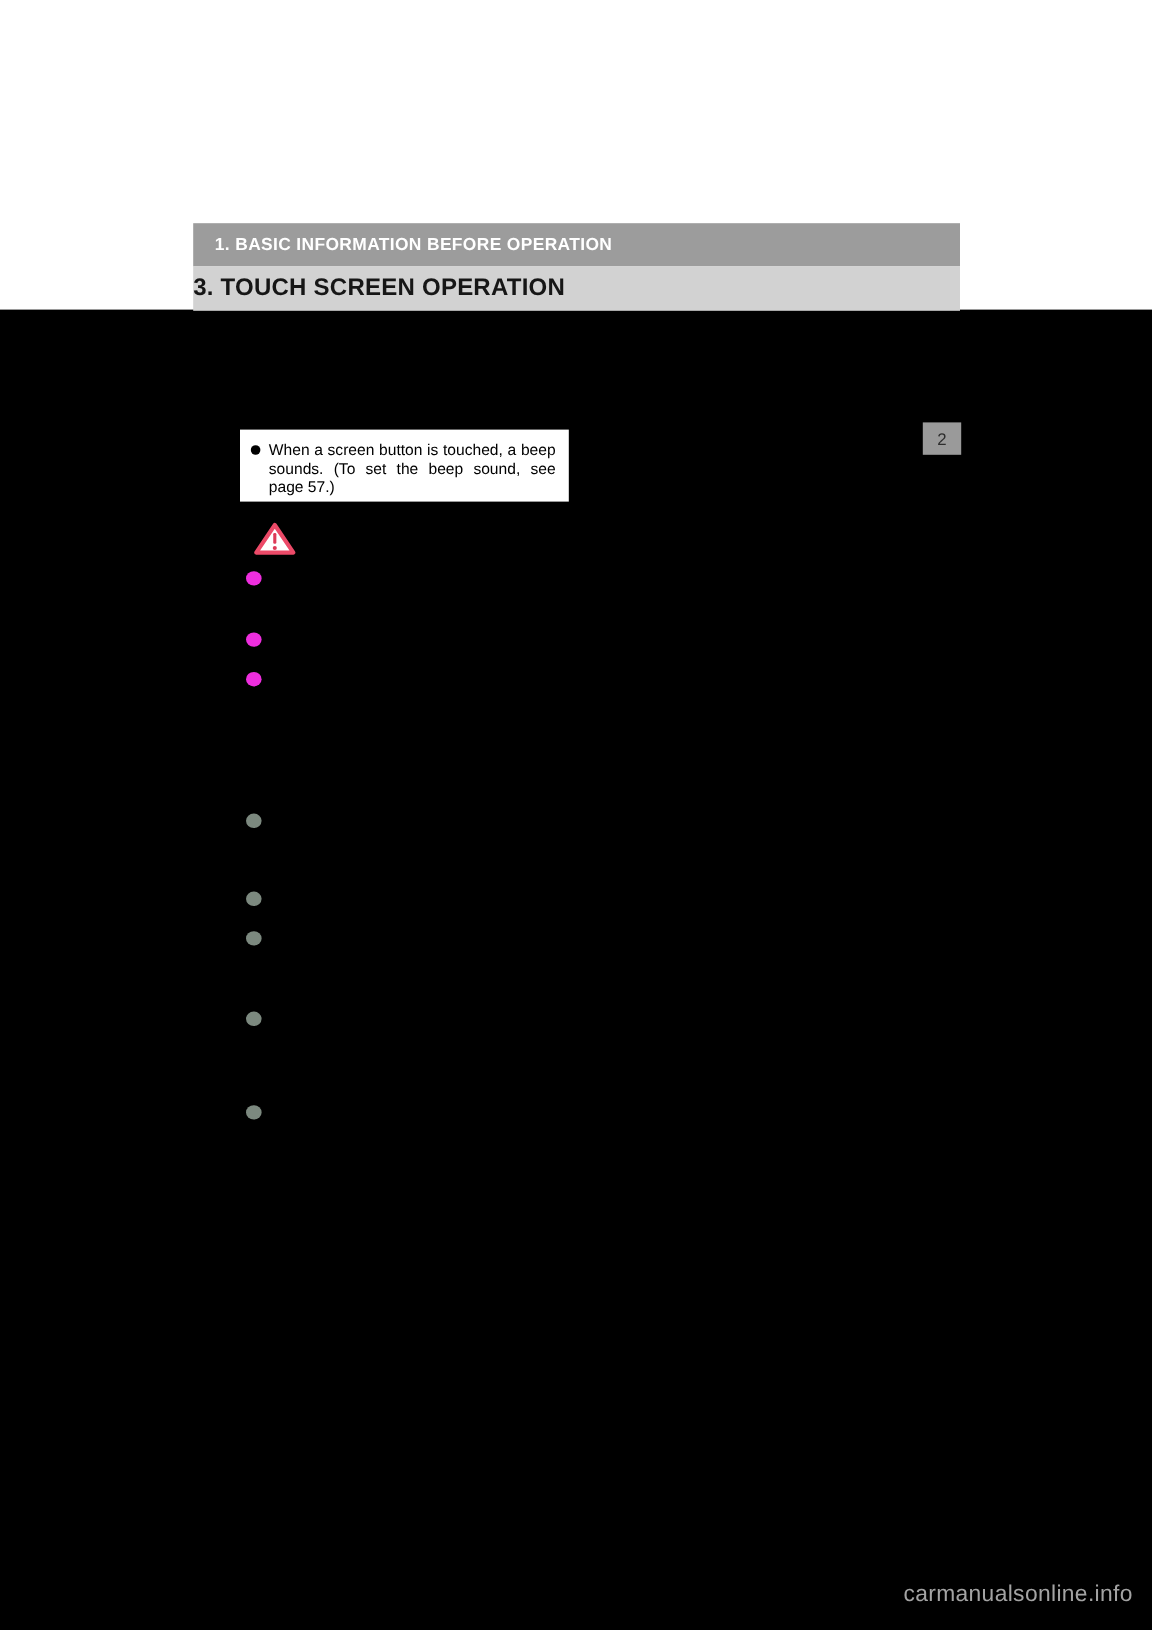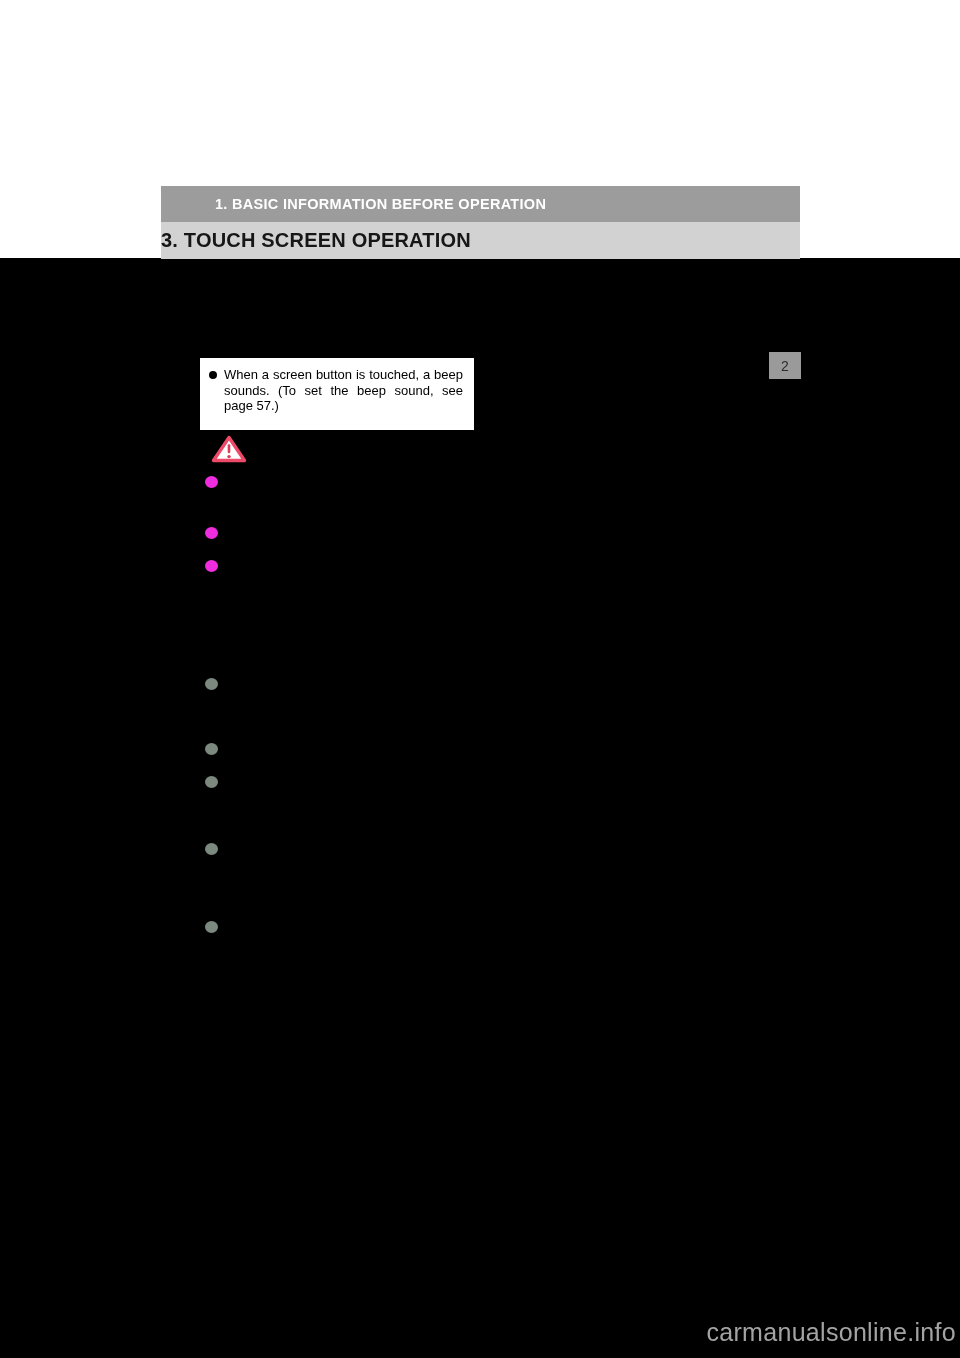--- a/index.html
+++ b/index.html
@@ -20,21 +20,21 @@
     width: 960px; height: 258px;
     background: #ffffff;
   }
 
   .bar-section {
     position: absolute; left: 161px; top: 186px;
     width: 639px; height: 36px;
     background: #9c9c9c;
     color: #ffffff;
     display: flex; align-items: center;
-    padding-left: 54px;
+    padding-left: 18px;
     font-weight: bold; font-size: 14.5px; letter-spacing: 0.3px;
   }
 
   .bar-title {
     position: absolute; left: 161px; top: 222px;
     width: 639px; height: 37px;
     background: #d2d2d2;
     color: #161616;
     display: flex; align-items: center;
     font-weight: bold; font-size: 20px; letter-spacing: 0.2px;
@@ -44,21 +44,21 @@
     position: absolute; left: 769px; top: 352px;
     width: 32px; height: 27px;
     background: #9a9a9a;
     color: #2e2e2e;
     display: flex; align-items: center; justify-content: center;
     font-size: 14px;
   }
 
   .callout {
     position: absolute; left: 200px; top: 358px;
-    width: 274px; height: 72px;
+    width: 274px; height: 60px;
     background: #ffffff;
     color: #000000;
     padding: 9px 11px 9px 9px;
     font-size: 13px; line-height: 15.5px;
   }
   .callout .note-text {
     position: relative;
     padding-left: 15px;
     text-align: justify;
   }
@@ -74,23 +74,23 @@
   }
 
   .dot {
     position: absolute; left: 205px;
     width: 13px; height: 12px; border-radius: 50%;
   }
   .dot.magenta { background: #ee2ede; }
   .dot.gray { background: #7c897f; }
 
   .watermark {
-    position: absolute; right: 4px; top: 1318px;
+    position: absolute; right: 16px; top: 1318px;
     color: #a3a3a3;
-    font-size: 25px;
+    font-size: 19px;
     letter-spacing: 0.3px;
   }
 </style>
 </head>
 <body>
 
 <div class="page">
 
   <div class="top-white"></div>
 

